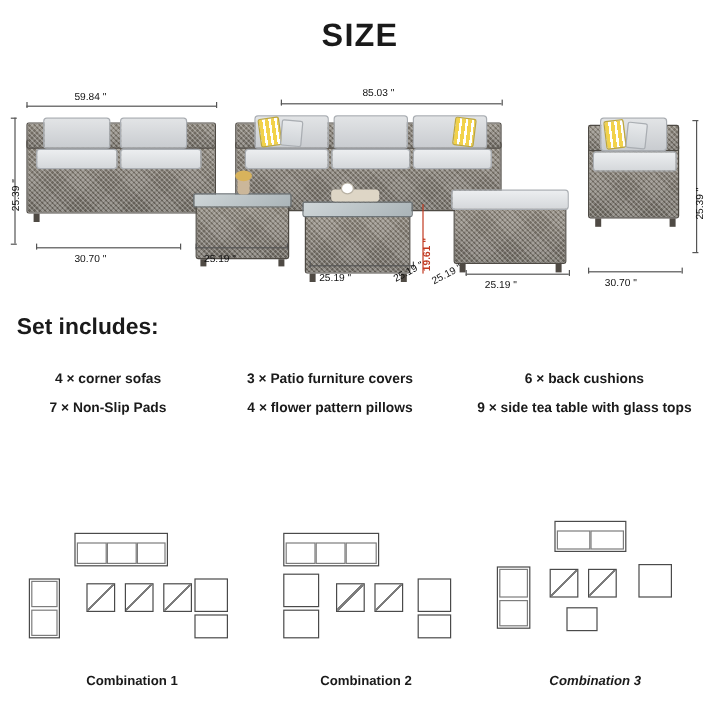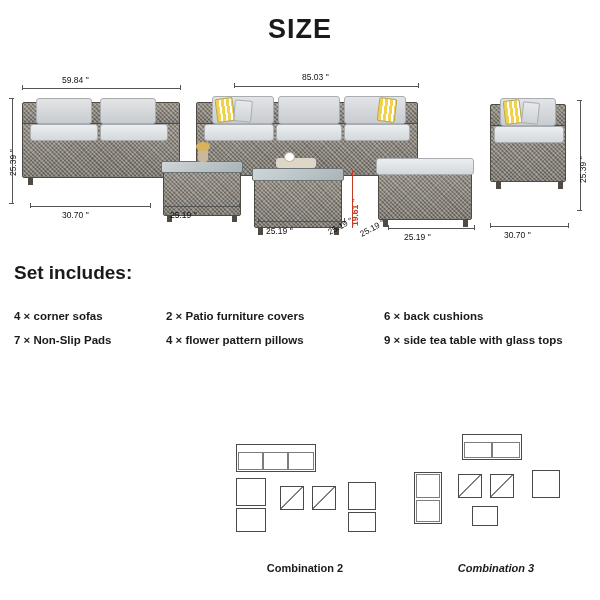--- a/index.html
+++ b/index.html
@@ -137,21 +137,21 @@
     gap: 0px;
   }
   .set-col {
     font-size: 11.5px;
     font-weight: bold;
     line-height: 24px;
   }
   .set-col.c1 { width: 152px; }
   .set-col.c2 { width: 218px; }
   .set-col.c3 { width: 206px; }
-  .set-col div { white-space: nowrap; }
+  .set-col div { white-space: nowrap; text-align: center; }
 
   
   .combos {
     position: absolute;
     top: 420px;
     left: 0;
     width: 600px;
     height: 160px;
   }
   .combo {
@@ -301,31 +301,50 @@
   </div>
 
   <div class="set-title">Set includes:</div>
 
   <div class="set-cols">
     <div class="set-col c1">
       <div>4 × corner sofas</div>
       <div>7 × Non-Slip Pads</div>
     </div>
     <div class="set-col c2">
-      <div>2 × Patio furniture covers</div>
+      <div>3 × Patio furniture covers</div>
       <div>4 × flower pattern pillows</div>
     </div>
     <div class="set-col c3">
       <div>6 × back cushions</div>
       <div>9 × side tea table with glass tops</div>
     </div>
   </div>
 
   <div class="combos">
 
+    <div class="combo" style="left:10px; width:200px;">
+
+      <div class="ol" style="left:52px; top:24px; width:78px; height:28px;"></div>
+      <div class="ol-in" style="left:54px; top:32px; width:25px; height:18px;"></div>
+      <div class="ol-in" style="left:79px; top:32px; width:25px; height:18px;"></div>
+      <div class="ol-in" style="left:104px; top:32px; width:24px; height:18px;"></div>
+
+      <div class="ol" style="left:14px; top:62px; width:26px; height:50px;"></div>
+      <div class="ol-in" style="left:16px; top:64px; width:22px; height:22px;"></div>
+      <div class="ol-in" style="left:16px; top:88px; width:22px; height:22px;"></div>
+
+      <div class="hatch" style="left:62px; top:66px; width:24px; height:24px;"></div>
+      <div class="hatch" style="left:94px; top:66px; width:24px; height:24px;"></div>
+      <div class="hatch" style="left:126px; top:66px; width:24px; height:24px;"></div>
+
+      <div class="ol" style="left:152px; top:62px; width:28px; height:28px;"></div>
+      <div class="ol" style="left:152px; top:92px; width:28px; height:20px;"></div>
+      <div class="combo-label">Combination 1</div>
+    </div>
 
     <div class="combo" style="left:210px; width:190px;">
       <div class="ol" style="left:26px; top:24px; width:80px; height:28px;"></div>
       <div class="ol-in" style="left:28px; top:32px; width:25px; height:18px;"></div>
       <div class="ol-in" style="left:53px; top:32px; width:25px; height:18px;"></div>
       <div class="ol-in" style="left:78px; top:32px; width:26px; height:18px;"></div>
       <div class="ol" style="left:26px; top:58px; width:30px; height:28px;"></div>
       <div class="ol" style="left:26px; top:88px; width:30px; height:24px;"></div>
       <div class="hatch" style="left:70px; top:66px; width:24px; height:24px;"></div>
       <div class="hatch" style="left:102px; top:66px; width:24px; height:24px;"></div>

